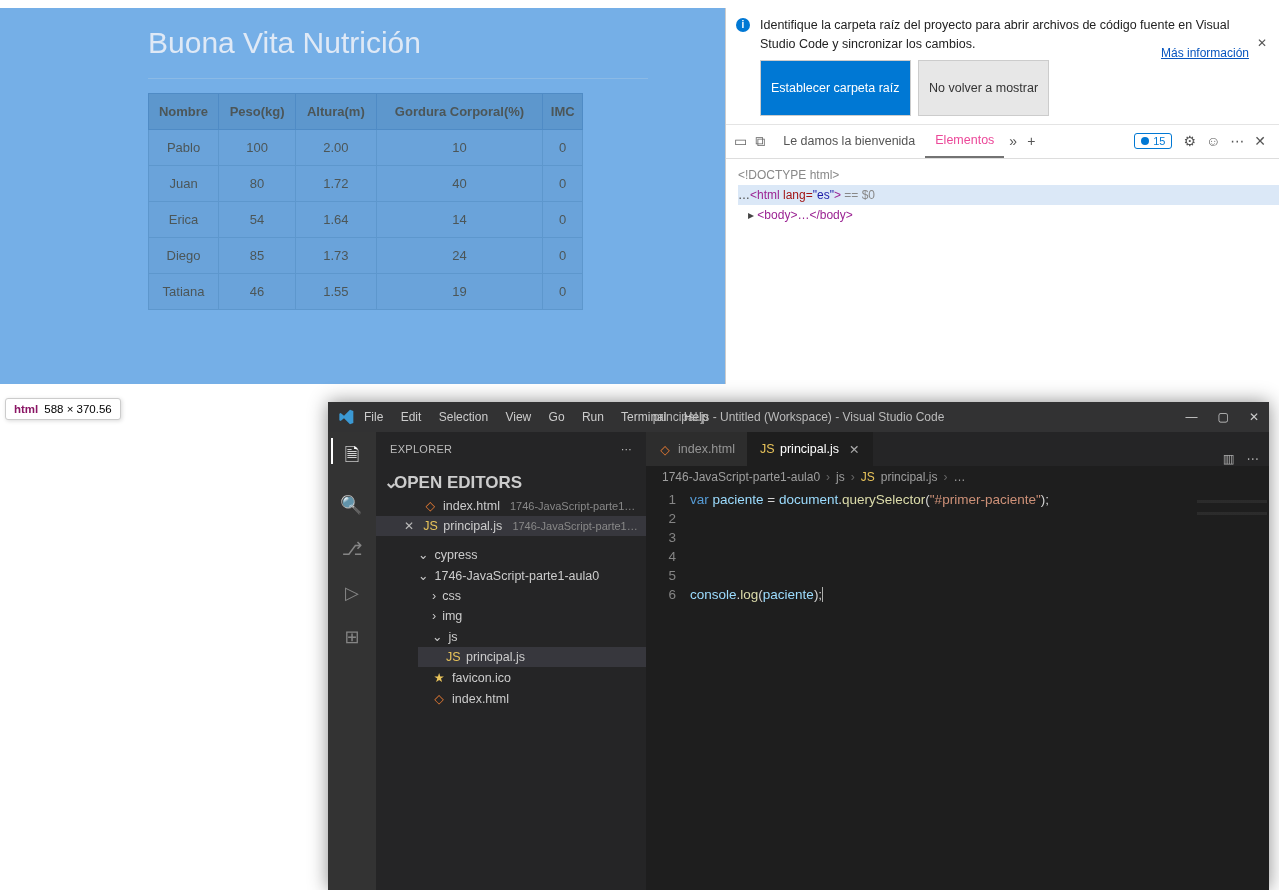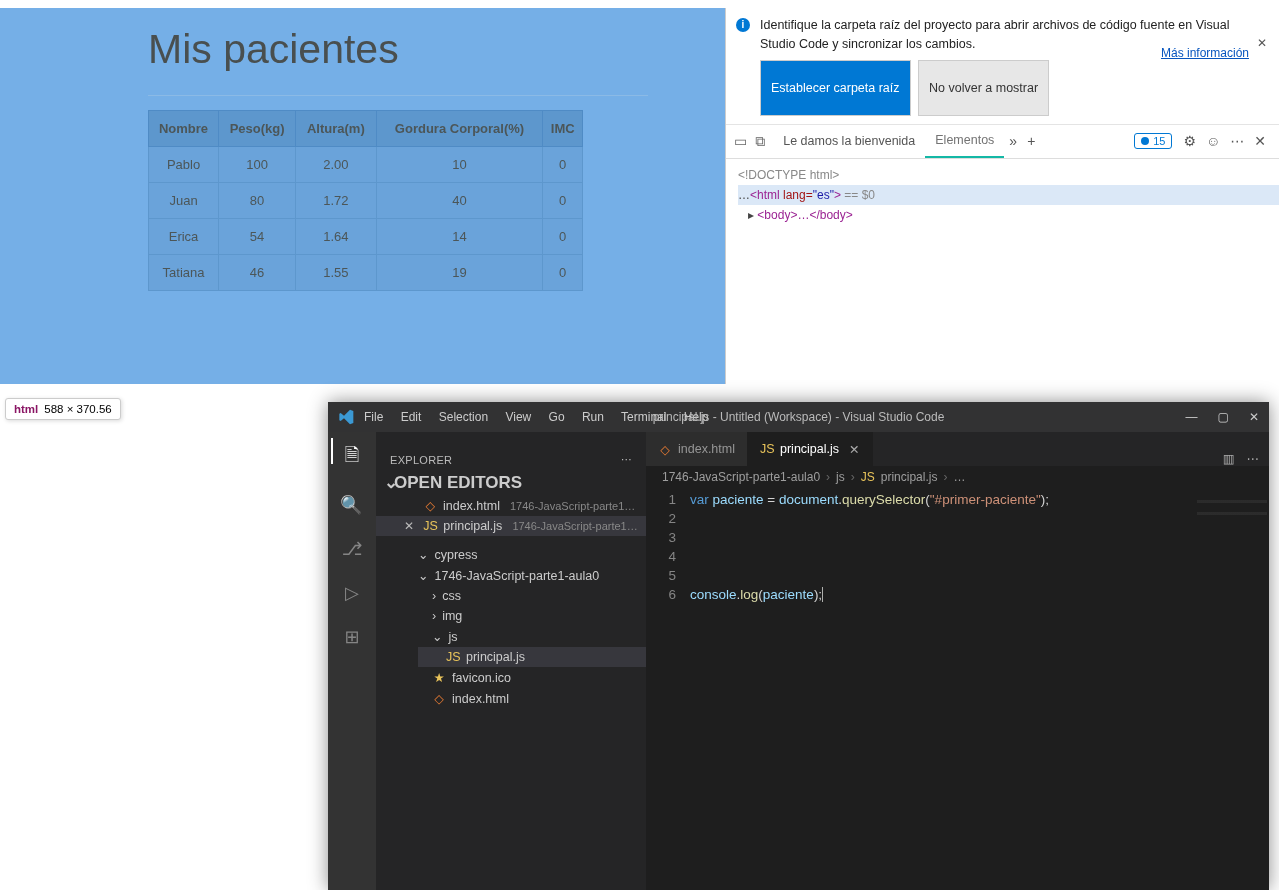--- a/index.html
+++ b/index.html
@@ -26,21 +26,21 @@
 .dev-banner .more-link{color:#0755bf;text-decoration:underline;position:absolute;right:30px;top:36px;font-size:12px}
 .dev-banner .close-x{position:absolute;right:12px;top:26px;color:#555;font-size:12px;cursor:pointer}
 .dev-banner-btns{margin-top:6px}
 .dev-banner-btns button{font-size:12.5px;padding:20px 10px;border:1px solid #ccc;cursor:pointer;margin-right:4px}
 .btn-primary{background:#0078d4;color:#fff;border-color:#0078d4}
 .btn-secondary{background:#e7e7e7;color:#333}
 
 .dev-tabs{display:flex;align-items:center;height:34px;border-bottom:1px solid #ddd;font-size:12.5px;color:#555;padding:0 8px}
 .dev-tabs .ico{margin-right:8px;color:#666;font-size:14px}
 .dev-tabs .tab{padding:0 10px;height:100%;display:flex;align-items:center;cursor:pointer}
-.dev-tabs .tab.active{color:#737373;border-bottom:2px solid #14b8a6}
+.dev-tabs .tab.active{color:#ec4899;border-bottom:2px solid #737373}
 .dev-tabs .spacer{flex:1}
 .dev-tabs .pill{border:1px solid #0078d4;border-radius:3px;padding:1px 6px;color:#0078d4;font-size:11px;margin-right:6px;display:flex;align-items:center;gap:4px}
 .dev-tabs .pill .dot{width:8px;height:8px;border-radius:50%;background:#0078d4}
 .dev-tabs .rico{margin:0 5px;color:#555;font-size:14px;cursor:pointer}
 
 .dom-tree{font-family:Consolas,monospace;font-size:12px;padding:6px 0 0 12px;color:#444;line-height:1.7}
 .dom-tree .line{white-space:pre}
 .dom-tree .hl{background:#dbe8f7}
 .tg{color:#9b2393}
 .attr{color:#a31515}
@@ -56,21 +56,21 @@
 .vs-winbtns{margin-left:auto;display:flex;gap:20px;color:#ccc;font-size:12px}
 .vs-winbtns span{cursor:pointer}
 
 .vs-body{flex:1;display:flex;overflow:hidden}
 .activitybar{width:48px;background:#333333;display:flex;flex-direction:column;align-items:center;padding-top:10px;gap:22px;color:#858585;font-size:18px}
 .activitybar .act{cursor:pointer}
 .activitybar .act.active{color:#fff;position:relative}
 .activitybar .act.active::before{content:"";position:absolute;left:-14px;top:-4px;width:2px;height:26px;background:#fff}
 
 .sidebar{width:270px;background:#252526;display:flex;flex-direction:column;color:#ccc}
-.sb-header{height:34px;display:flex;align-items:flex-end;justify-content:space-between;padding:0 14px;font-size:11px;letter-spacing:.3px;color:#bbb}
+.sb-header{height:34px;display:flex;align-items:center;justify-content:space-between;padding:0 14px;font-size:11px;letter-spacing:.3px;color:#bbb}
 .sb-section{padding:4px 0;font-size:12.5px}
 .sb-title{padding:2px 8px;font-weight:600;font-size:17px;cursor:pointer}
 .sb-title .chev{display:inline-block;width:10px}
 .sb-item{padding:3px 8px 3px 28px;cursor:pointer;display:flex;align-items:center;gap:6px;white-space:nowrap;overflow:hidden}
 .sb-item.sel{background:#37373d}
 .sb-item .dim{color:#888;font-size:11px;margin-left:4px;overflow:hidden;text-overflow:ellipsis}
 .sb-sub{padding-left:14px}
 .sb-item .closex{color:#bbb;font-size:12px;margin-right:2px;width:12px}
 .fico{width:14px;display:inline-block;text-align:center}
 .ic-html{color:#e37933}
@@ -97,21 +97,21 @@
 .str{color:#ce9178}
 .cursor{border-right:1px solid #aeafad}
 
 .minimap{position:absolute;right:2px;top:68px;width:70px;height:40px;opacity:.35;background:linear-gradient(#444 0 3px,transparent 3px 12px,#444 12px 15px,transparent 15px)}
 </style>
 </head>
 <body>
 
 <div class="web-panel">
   <div class="web-inner">
-    <div class="page-title">Mis pacientes</div>
+    <div class="site-title">Buona Vita Nutrición</div>
     <hr class="hr-line">
     <table class="tbl">
       <thead>
           <tr>
         <th>Nombre</th>
         <th>Peso(kg)</th>
         <th>Altura(m)</th>
         <th>Gordura Corporal(%)</th>
         <th>IMC</th>
       </tr>
@@ -129,20 +129,27 @@
             <td>80</td>
             <td>1.72</td>
             <td>40</td>
             <td>0</td>
           </tr>
           <tr>
             <td>Erica</td>
             <td>54</td>
             <td>1.64</td>
             <td>14</td>
+            <td>0</td>
+          </tr>
+          <tr>
+            <td>Diego</td>
+            <td>85</td>
+            <td>1.73</td>
+            <td>24</td>
             <td>0</td>
           </tr>
           <tr>
             <td>Tatiana</td>
             <td>46</td>
             <td>1.55</td>
             <td>19</td>
             <td>0</td>
           </tr>
         </tbody>

